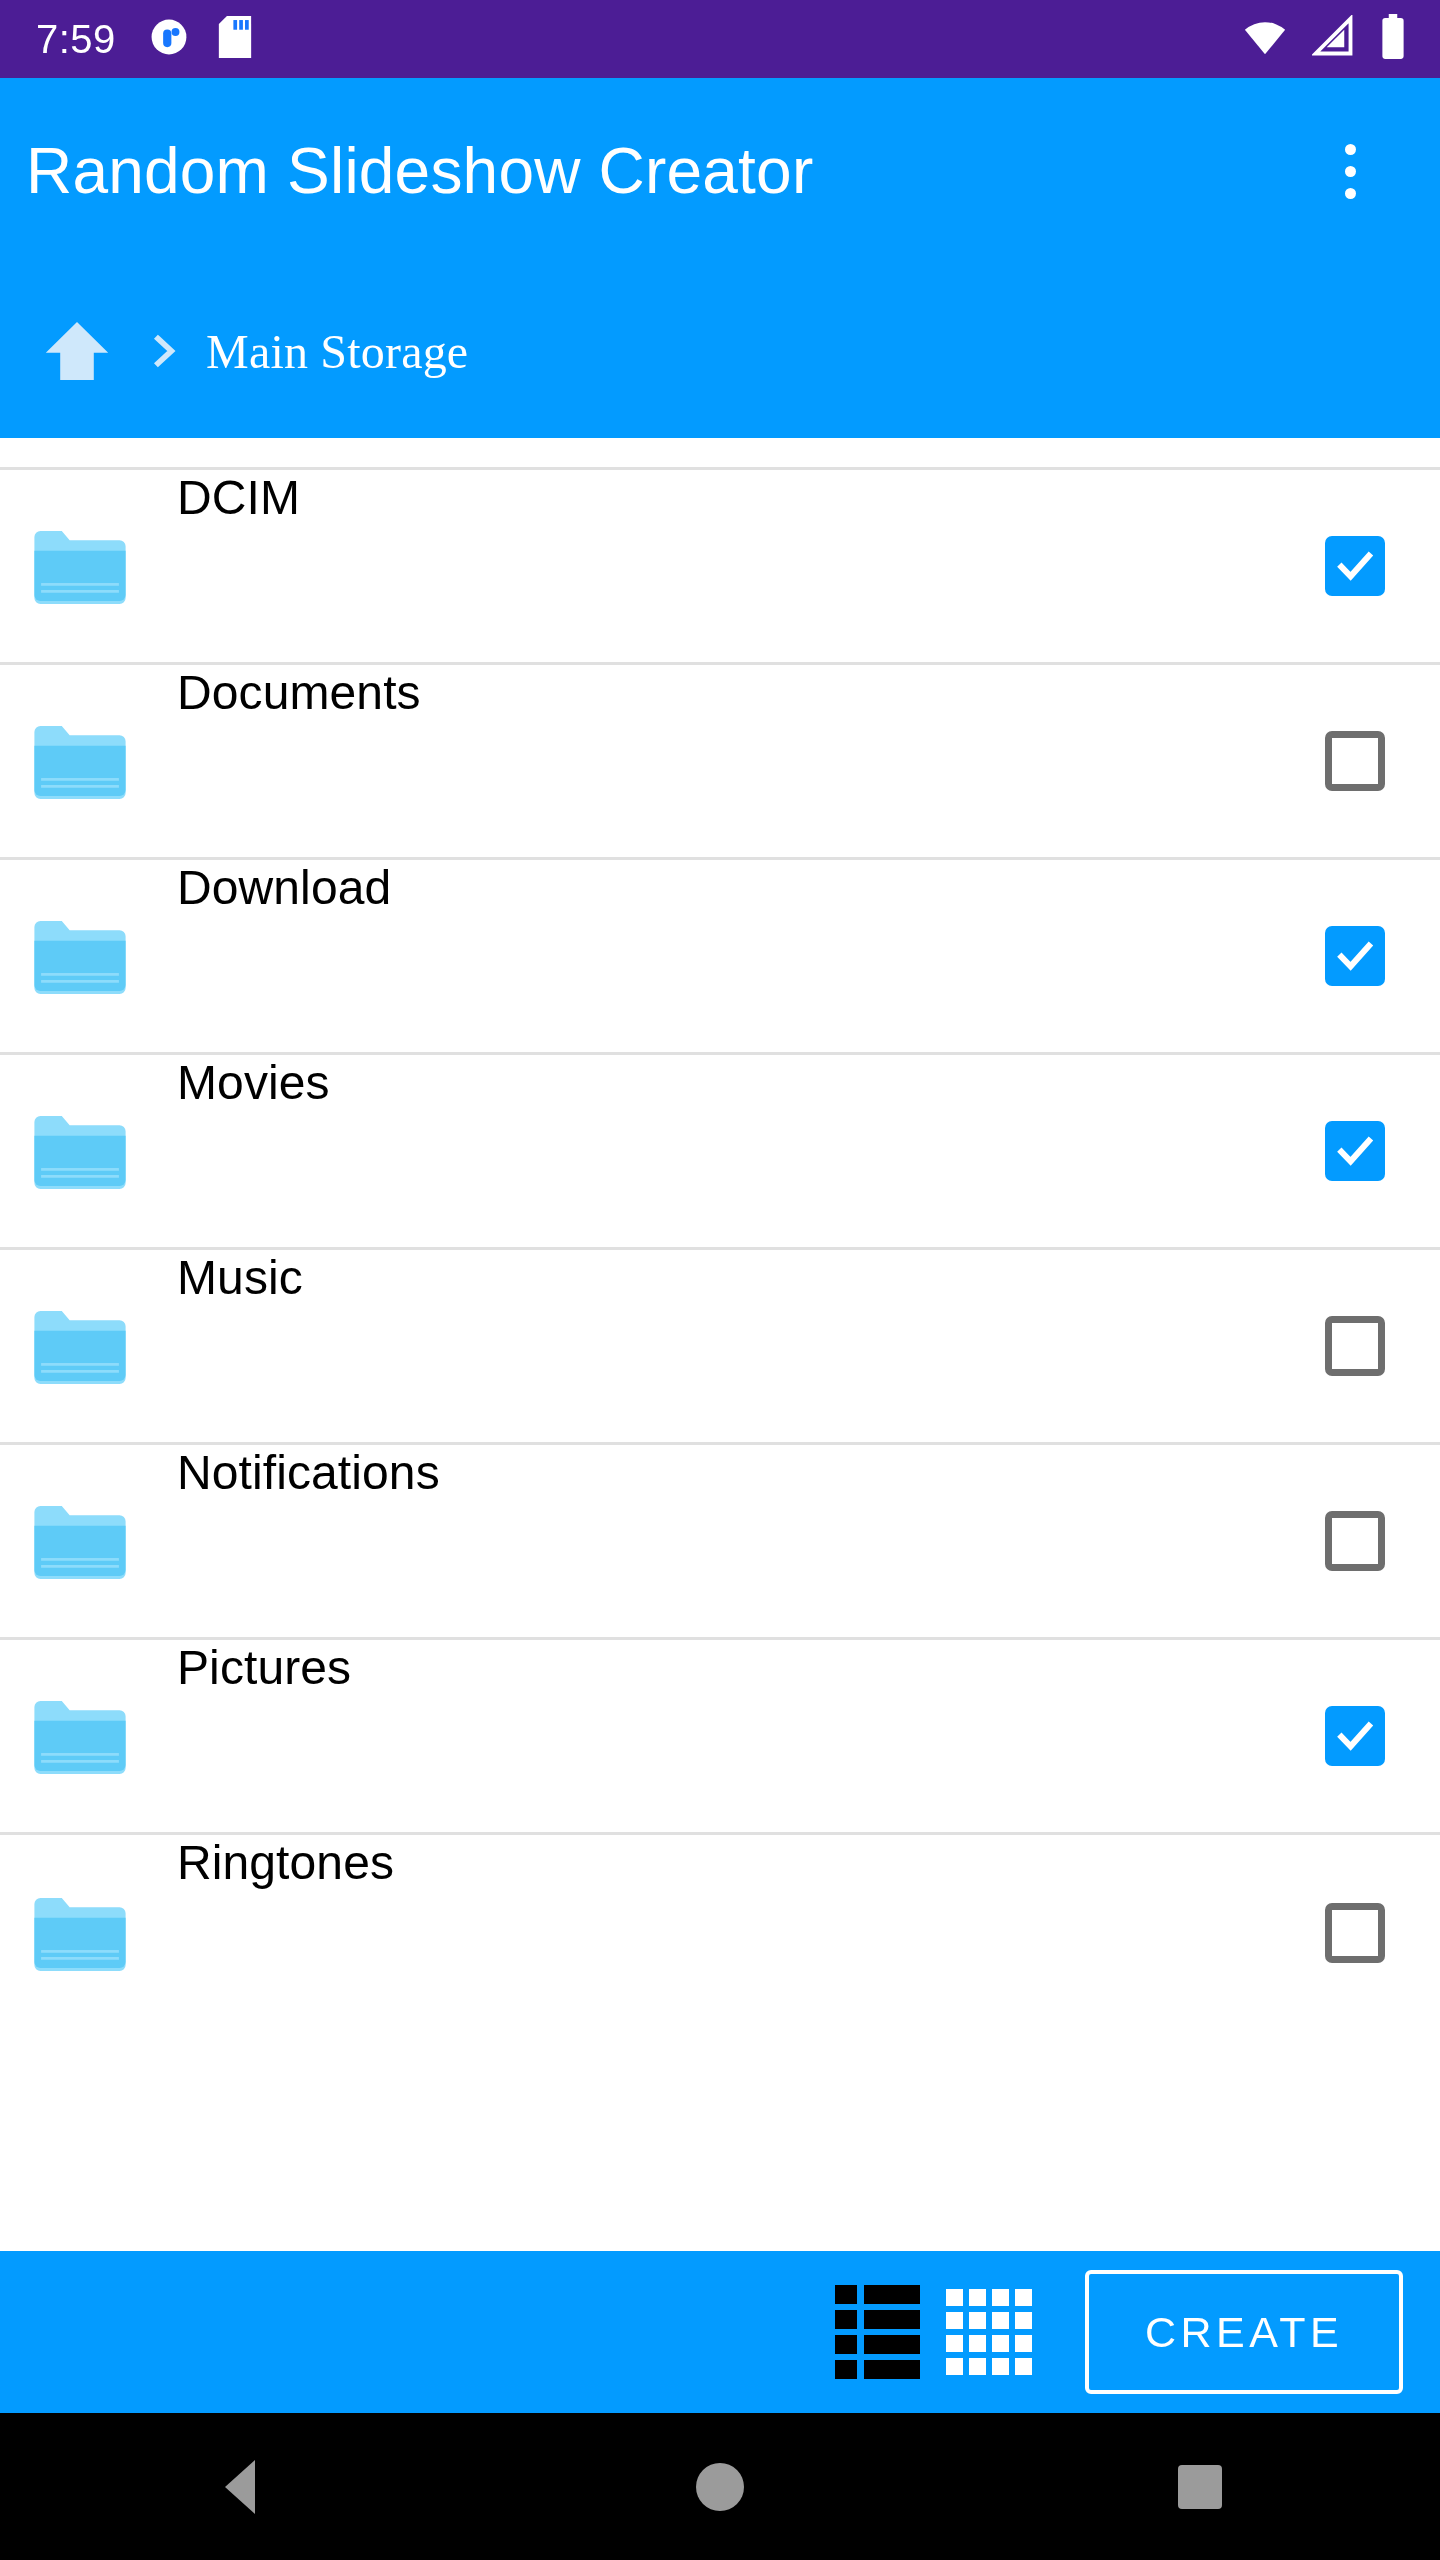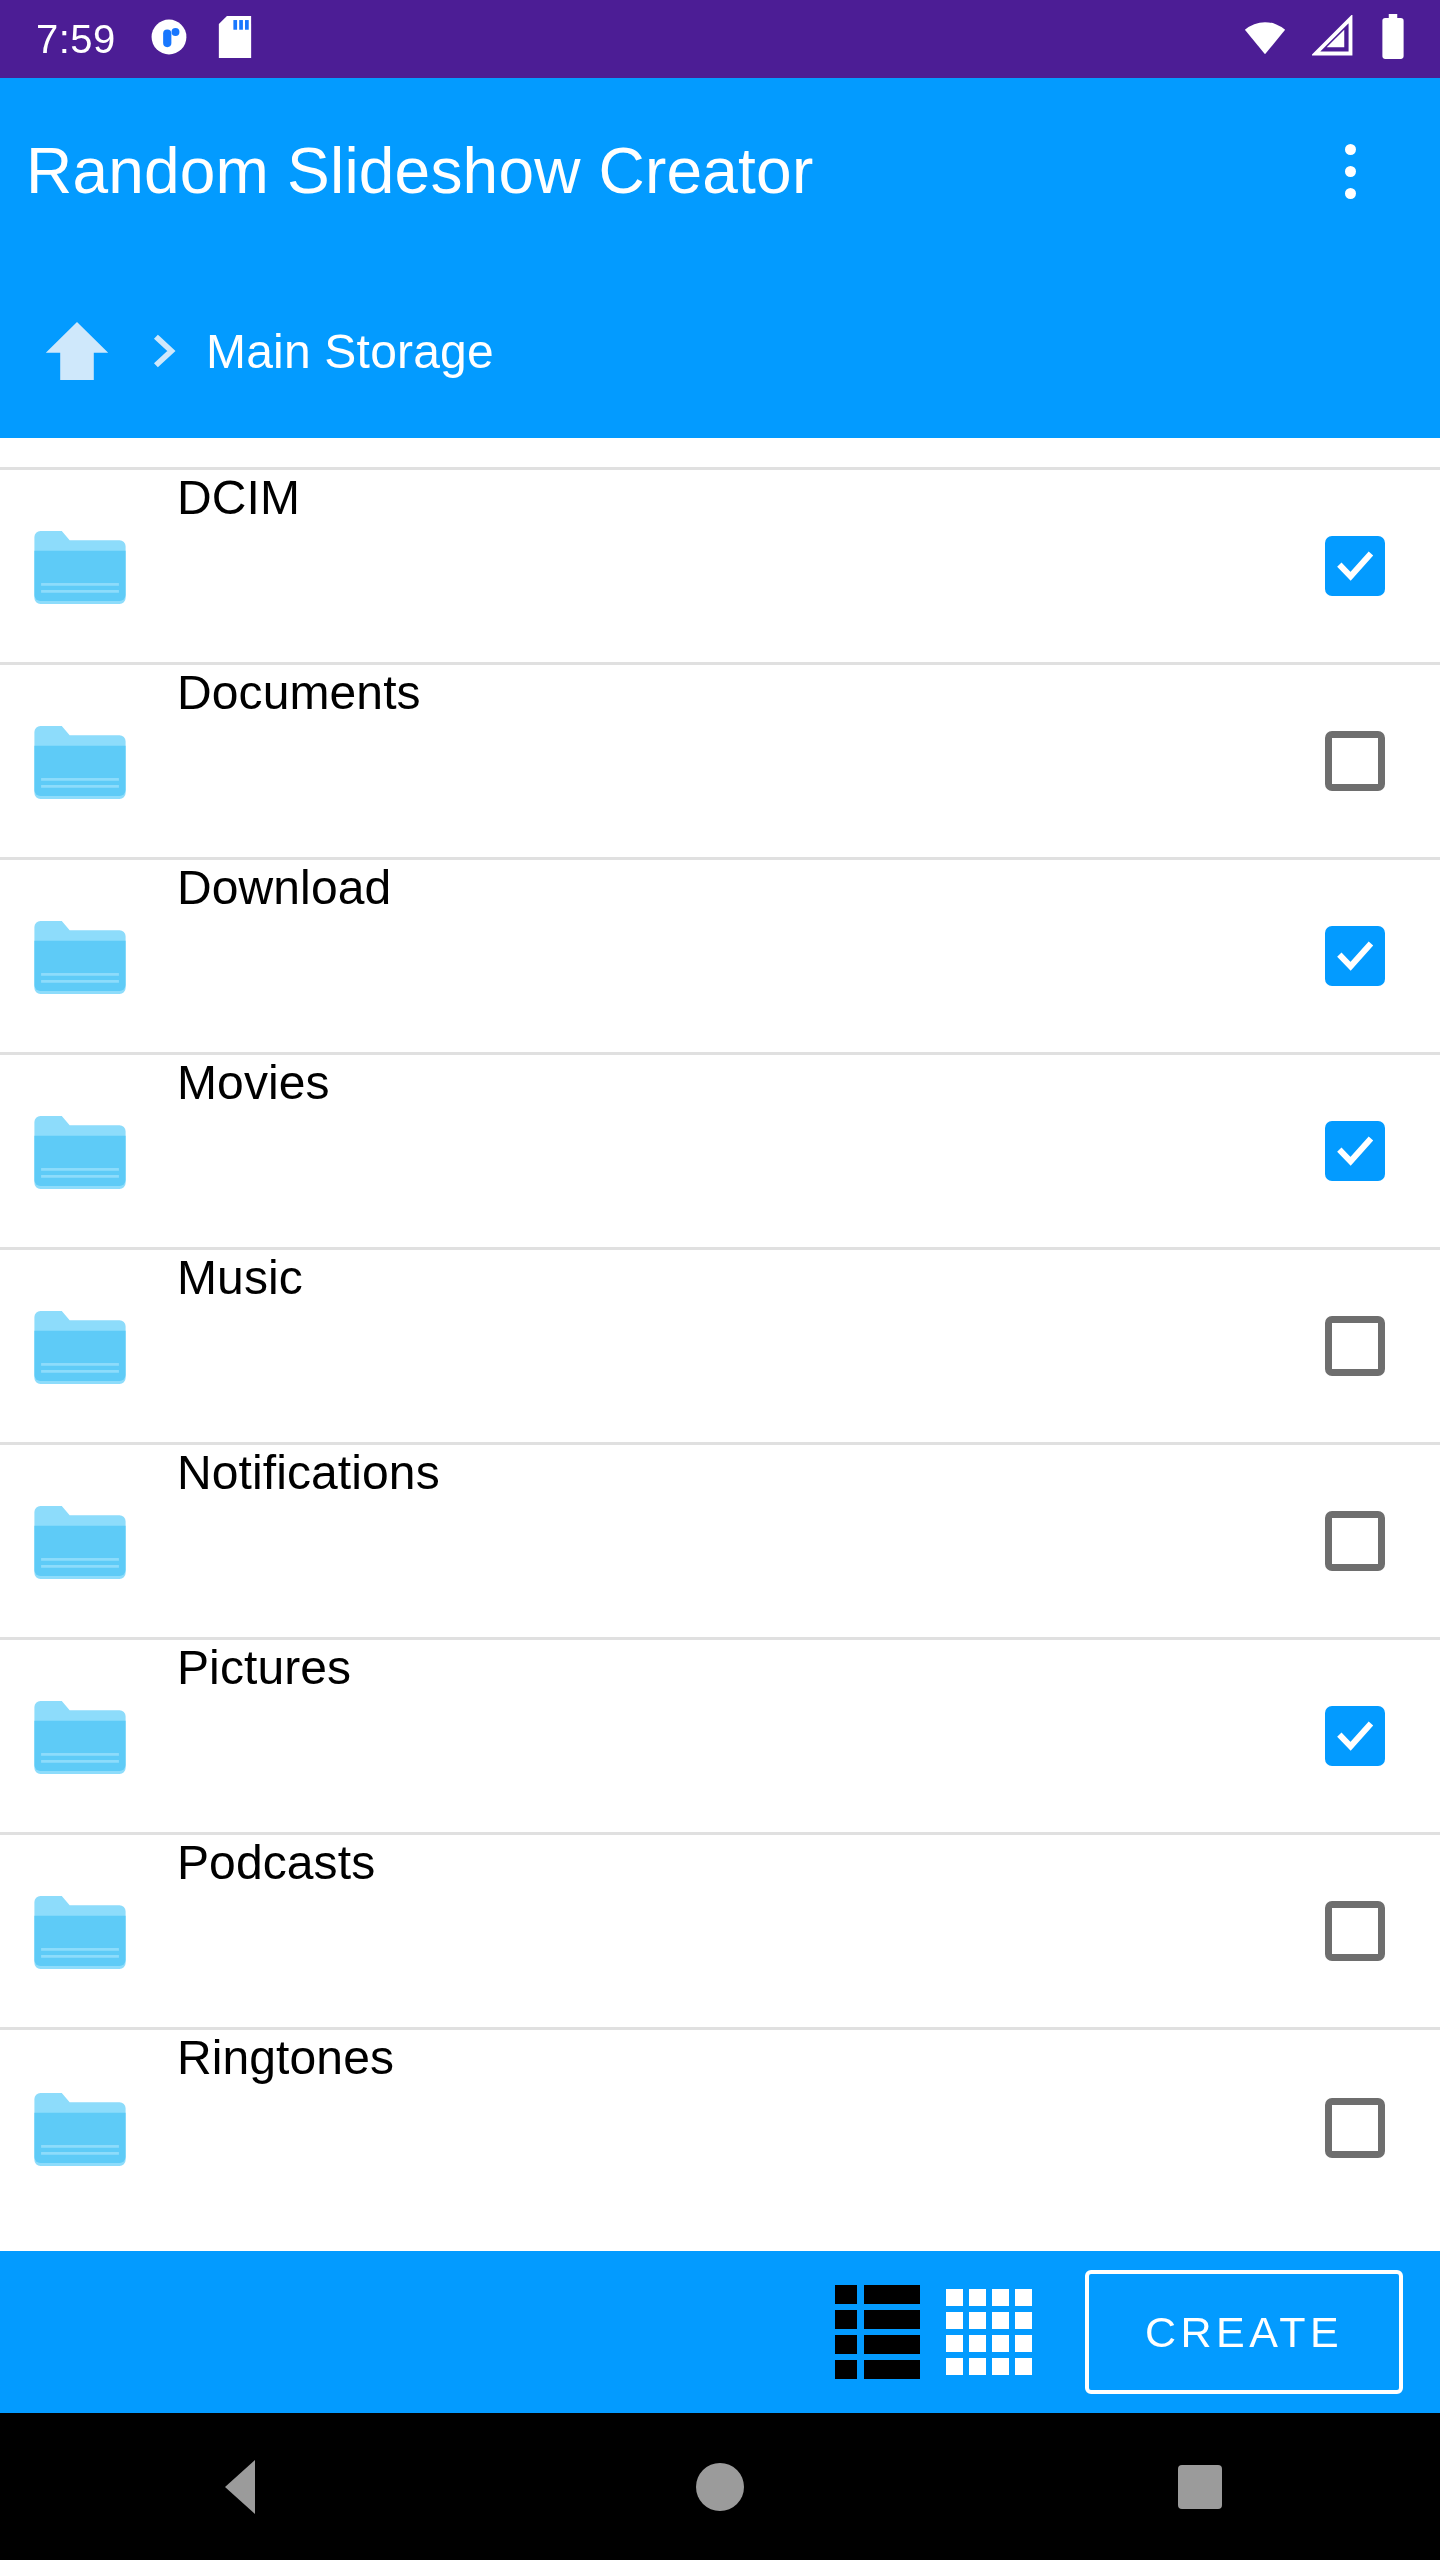--- a/index.html
+++ b/index.html
@@ -38,21 +38,21 @@
   .overflow-btn {
     width:96px; height:96px; margin-right:42px;
     display:flex; flex-direction:column; align-items:center; justify-content:center; gap:11px;
   }
   .dot { width:11px; height:11px; border-radius:50%; background:#ffffff; display:block; }
 
   
   .breadcrumb {
     position:absolute; top:264px; left:0; width:1440px; height:174px;
     background:#039bff;
-    display:flex; align-items:center; padding-left:34px;
+    display:flex; align-items:center; padding-left:34px;font-family:Liberation Serif, serif;
   }
   .home-btn { width:86px; height:86px; display:flex; align-items:center; justify-content:center; }
   .crumb-sep { margin:0 22px 0 24px; display:flex; align-items:center; }
   .crumb-label { color:#ffffff; font-size:48px; letter-spacing:0.2px; white-space:nowrap; }
 
   
   .filelist {
     position:absolute; top:438px; left:0; width:1440px; height:1813px;
     background:#ffffff; overflow:hidden;
   }
@@ -318,34 +318,20 @@
       <span class="row-label">Pictures</span>
       <span class="cb-cell">
         <span class="cb on">
           <svg width="44" height="44" viewBox="0 0 24 24">
               <path d="M4.6 12.4 L9.6 17.6 L19.6 6.4" fill="none" stroke="#ffffff" stroke-width="3.3" stroke-linecap="square"></path>
             </svg>
         </span>
       </span>
     </div>
 
-    <div class="row">
-      <span class="folder-cell">
-        <svg width="92" height="76" viewBox="0 0 30 25">
-          <path d="M0 3 a2 2 0 0 1 2-2 h7 l2.6 3 h16.4 a2 2 0 0 1 2 2 v17 a2 2 0 0 1 -2 2 h-26 a2 2 0 0 1 -2 -2 z" fill="#8ddcfb"></path>
-          <path d="M0 7.5 h30 v14.5 a2 2 0 0 1 -2 2 h-26 a2 2 0 0 1 -2 -2 z" fill="#5ecbf7"></path>
-          <rect x="2.2" y="18.1" width="25.6" height="0.9" fill="#8ddcfb"></rect>
-          <rect x="2.2" y="20.4" width="25.6" height="0.9" fill="#8ddcfb"></rect>
-        </svg>
-      </span>
-      <span class="row-label">Podcasts</span>
-      <span class="cb-cell">
-        <span class="cb off"></span>
-      </span>
-    </div>
 
     <div class="row">
       <span class="folder-cell">
         <svg width="92" height="76" viewBox="0 0 30 25">
           <path d="M0 3 a2 2 0 0 1 2-2 h7 l2.6 3 h16.4 a2 2 0 0 1 2 2 v17 a2 2 0 0 1 -2 2 h-26 a2 2 0 0 1 -2 -2 z" fill="#8ddcfb"></path>
           <path d="M0 7.5 h30 v14.5 a2 2 0 0 1 -2 2 h-26 a2 2 0 0 1 -2 -2 z" fill="#5ecbf7"></path>
           <rect x="2.2" y="18.1" width="25.6" height="0.9" fill="#8ddcfb"></rect>
           <rect x="2.2" y="20.4" width="25.6" height="0.9" fill="#8ddcfb"></rect>
         </svg>
       </span>

